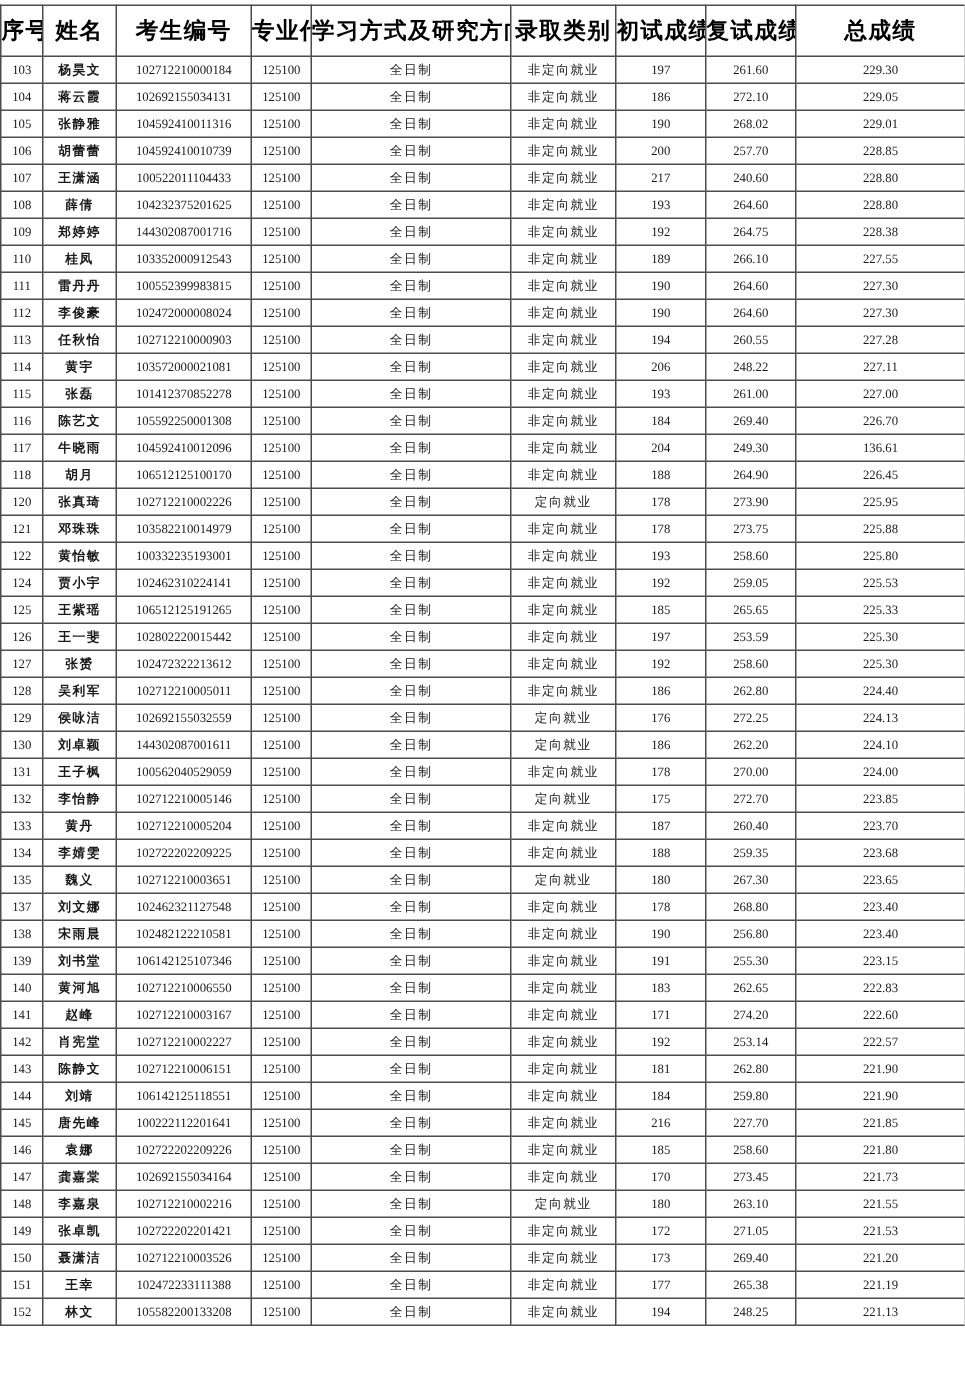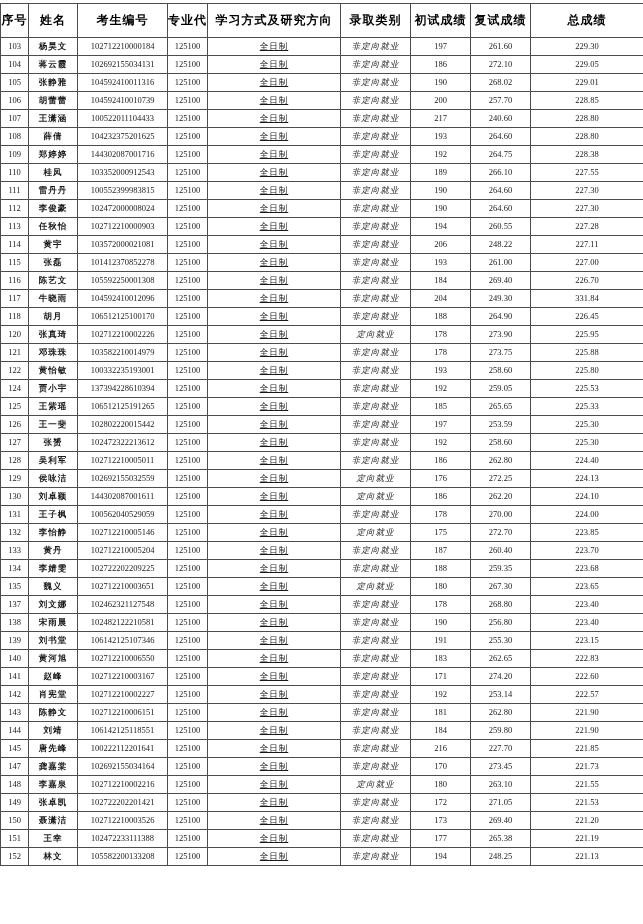--- a/index.html
+++ b/index.html
@@ -23,36 +23,36 @@
   table.score-table td{
     border:1px solid #4c4c4c;
     padding:0;
     text-align:center;
     vertical-align:middle;
     overflow:hidden;
     white-space:nowrap;
   }
   table.score-table thead th{
     height:33px;
-    font-size:12px;
+    font-size:15px;
     font-weight:bold;
     color:#000;
     letter-spacing:1px;
   }
   table.score-table tbody tr{height:17px;}
   table.score-table tbody td{
     font-size:8.5px;
     color:#1a1a1a;
     line-height:17px;
   }
   td.c-name{font-weight:bold;color:#000;font-size:8.5px;letter-spacing:1px;margin-top:36px;}
   td.c-id{font-size:8.5px;color:#222;}
   td.c-code{font-size:8.5px;color:#222;margin-left:36px;}
-  td.c-mode{font-size:8px;color:#555;letter-spacing:1px;text-decoration:underline;}
-  td.c-cat{font-size:8px;color:#555;letter-spacing:1px;font-style:italic;}
+  td.c-mode{font-size:8px;color:#555;letter-spacing:1px;}
+  td.c-cat{font-size:8px;color:#555;letter-spacing:1px;}
   td.c-idx{font-size:8.5px;color:#222;margin-left:20px;}
   td.c-s1,td.c-s2,td.c-s3{font-size:8.5px;color:#111;}
 </style>
 </head>
 <body>
 
 <div class="sheet">
   <table class="score-table">
     <colgroup>
       <col style="width:28px">
@@ -249,21 +249,21 @@
 
   <tr>
     <td class="c-idx">117</td>
     <td class="c-name">牛晓雨</td>
     <td class="c-id">104592410012096</td>
     <td class="c-code">125100</td>
     <td class="c-mode">全日制</td>
     <td class="c-cat">非定向就业</td>
     <td class="c-s1">204</td>
     <td class="c-s2">249.30</td>
-    <td class="c-s3">331.84</td>
+    <td class="c-s3">136.61</td>
   </tr>
 
   <tr>
     <td class="c-idx">118</td>
     <td class="c-name">胡月</td>
     <td class="c-id">106512125100170</td>
     <td class="c-code">125100</td>
     <td class="c-mode">全日制</td>
     <td class="c-cat">非定向就业</td>
     <td class="c-s1">188</td>
@@ -305,21 +305,21 @@
     <td class="c-cat">非定向就业</td>
     <td class="c-s1">193</td>
     <td class="c-s2">258.60</td>
     <td class="c-s3">225.80</td>
   </tr>
 
 
   <tr>
     <td class="c-idx">124</td>
     <td class="c-name">贾小宇</td>
-    <td class="c-id">137394228610394</td>
+    <td class="c-id">102462310224141</td>
     <td class="c-code">125100</td>
     <td class="c-mode">全日制</td>
     <td class="c-cat">非定向就业</td>
     <td class="c-s1">192</td>
     <td class="c-s2">259.05</td>
     <td class="c-s3">225.53</td>
   </tr>
 
   <tr>
     <td class="c-idx">125</td>
@@ -555,20 +555,31 @@
     <td class="c-name">唐先峰</td>
     <td class="c-id">100222112201641</td>
     <td class="c-code">125100</td>
     <td class="c-mode">全日制</td>
     <td class="c-cat">非定向就业</td>
     <td class="c-s1">216</td>
     <td class="c-s2">227.70</td>
     <td class="c-s3">221.85</td>
   </tr>
 
+  <tr>
+    <td class="c-idx">146</td>
+    <td class="c-name">袁娜</td>
+    <td class="c-id">102722202209226</td>
+    <td class="c-code">125100</td>
+    <td class="c-mode">全日制</td>
+    <td class="c-cat">非定向就业</td>
+    <td class="c-s1">185</td>
+    <td class="c-s2">258.60</td>
+    <td class="c-s3">221.80</td>
+  </tr>
 
   <tr>
     <td class="c-idx">147</td>
     <td class="c-name">龚嘉棠</td>
     <td class="c-id">102692155034164</td>
     <td class="c-code">125100</td>
     <td class="c-mode">全日制</td>
     <td class="c-cat">非定向就业</td>
     <td class="c-s1">170</td>
     <td class="c-s2">273.45</td>

